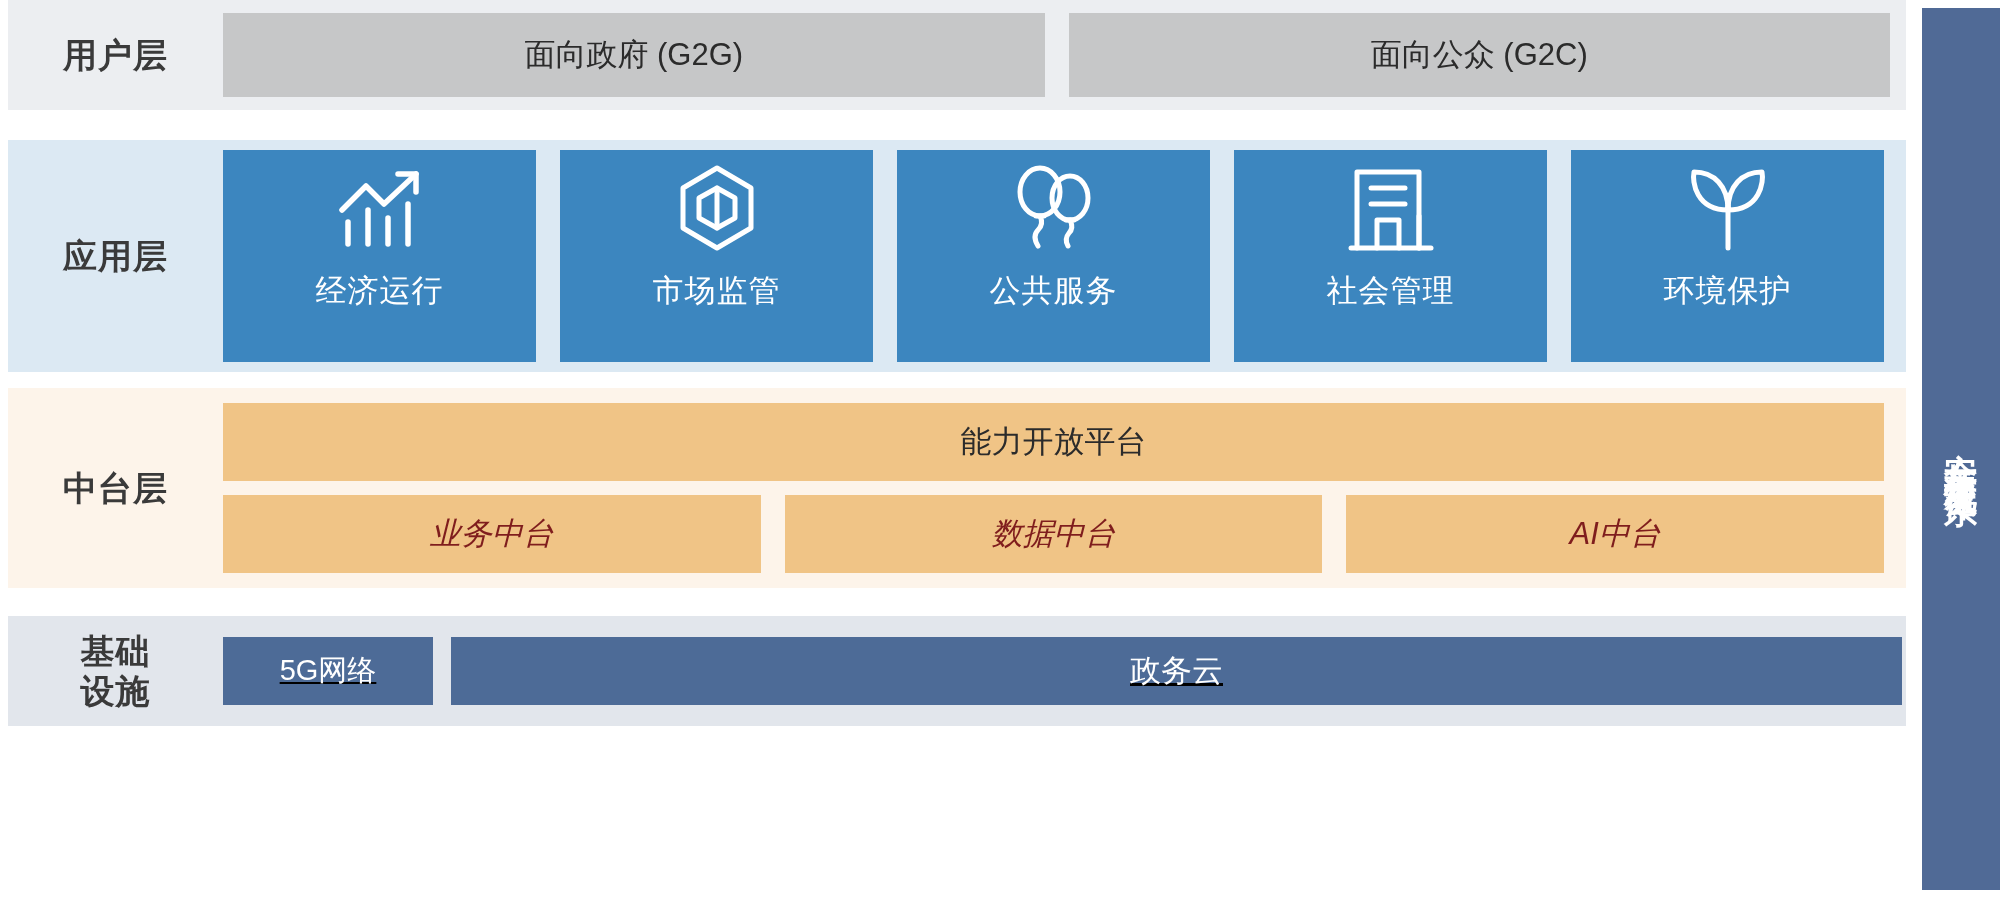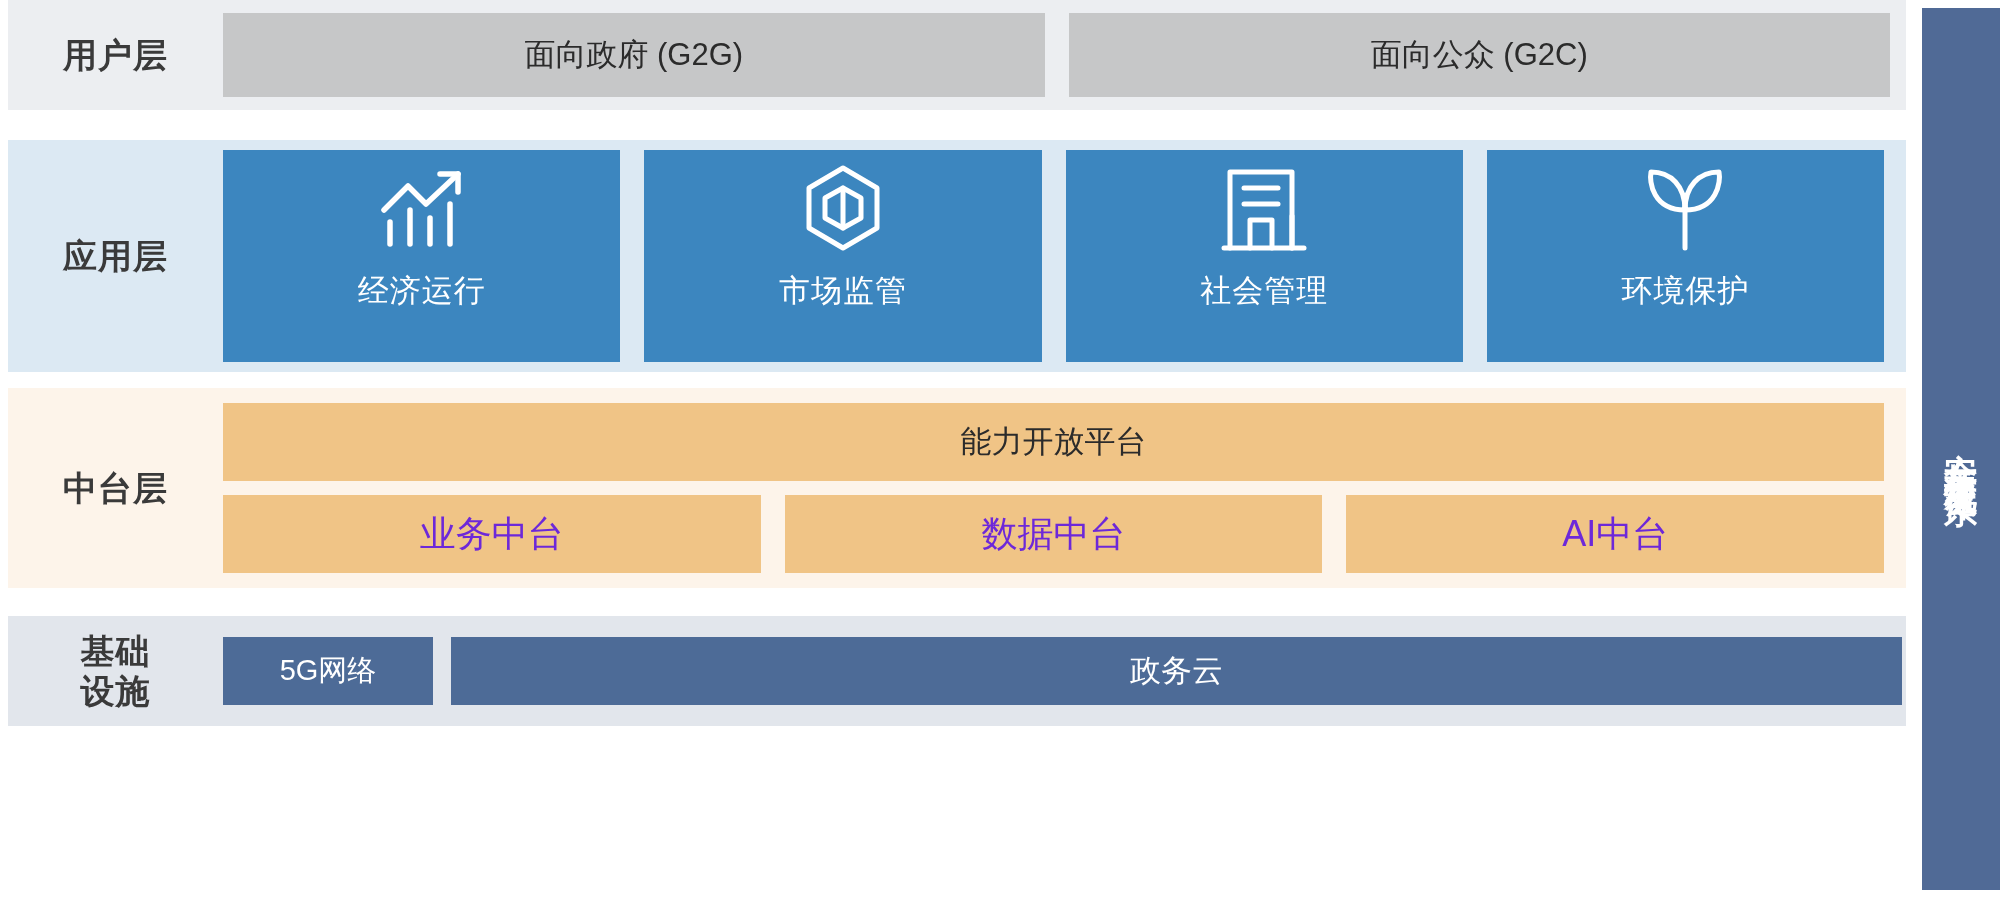--- a/index.html
+++ b/index.html
@@ -52,26 +52,26 @@
   .mid-stack{display:flex;flex-direction:column;gap:14px;width:100%;padding-right:22px;box-sizing:border-box;}
   .mid-wide{
     height:78px;background:#f0c486;
     display:flex;align-items:center;justify-content:center;
     font-size:31px;color:#2b2b2b;
   }
   .mid-row{display:flex;gap:24px;}
   .mid-box{
     flex:1 1 0;height:78px;background:#f0c486;
     display:flex;align-items:center;justify-content:center;
-    font-size:36px;color:#6d28d9;
+    font-size:31px;color:#7f1d1d;font-style:italic;
   }
 
   
   #band-infra{top:604px;height:110px;background:#e2e6ec;margin-top:12px;}
-  .infra-row{display:flex;gap:18px;width:100%;padding-right:4px;box-sizing:border-box;}
+  .infra-row{display:flex;gap:18px;width:100%;padding-right:4px;box-sizing:border-box;text-decoration:underline;}
   .infra-box{
     height:68px;background:#4d6b97;
     display:flex;align-items:center;justify-content:center;
     font-size:29px;color:#ffffff;
   }
   .infra-5g{flex:0 0 210px;}
   .infra-cloud{flex:1 1 auto;font-size:31px;}
 
   
   #security-bar{
@@ -125,20 +125,33 @@
           <span class="app-icon">
             <svg viewBox="0 0 96 96" fill="none" stroke="#ffffff" stroke-width="5" stroke-linecap="round" stroke-linejoin="round">
               <polygon points="48,8 82,28 82,68 48,88 14,68 14,28"></polygon>
               <polygon points="48,28 66,38 66,58 48,68 30,58 30,38"></polygon>
               <line x1="48" y1="28" x2="48" y2="68"></line>
             </svg>
           </span>
           <span class="app-label">市场监管</span>
         </div>
 
+        <div class="app-card">
+          <span class="app-icon">
+            <svg viewBox="0 0 96 96" fill="none" stroke="#ffffff" stroke-width="5" stroke-linecap="round" stroke-linejoin="round">
+              <ellipse cx="34" cy="32" rx="20" ry="24"></ellipse>
+              <ellipse cx="64" cy="38" rx="18" ry="22"></ellipse>
+              <path d="M34 56 q4 8 -2 14 q-6 6 0 16"></path>
+              <path d="M64 60 q4 8 -1 13 q-5 6 -1 13"></path>
+              <path d="M30 56 l8 0"></path>
+              <path d="M60 60 l8 0"></path>
+            </svg>
+          </span>
+          <span class="app-label">公共服务</span>
+        </div>
 
         <div class="app-card">
           <span class="app-icon">
             <svg viewBox="0 0 96 96" fill="none" stroke="#ffffff" stroke-width="5" stroke-linecap="round" stroke-linejoin="round">
               <polyline points="14,88 14,12 76,12 76,88"></polyline>
               <line x1="8" y1="88" x2="88" y2="88"></line>
               <line x1="28" y1="28" x2="62" y2="28"></line>
               <line x1="28" y1="44" x2="62" y2="44"></line>
               <polyline points="34,88 34,60 56,60 56,88"></polyline>
               <line x1="76" y1="56" x2="76" y2="88"></line>

